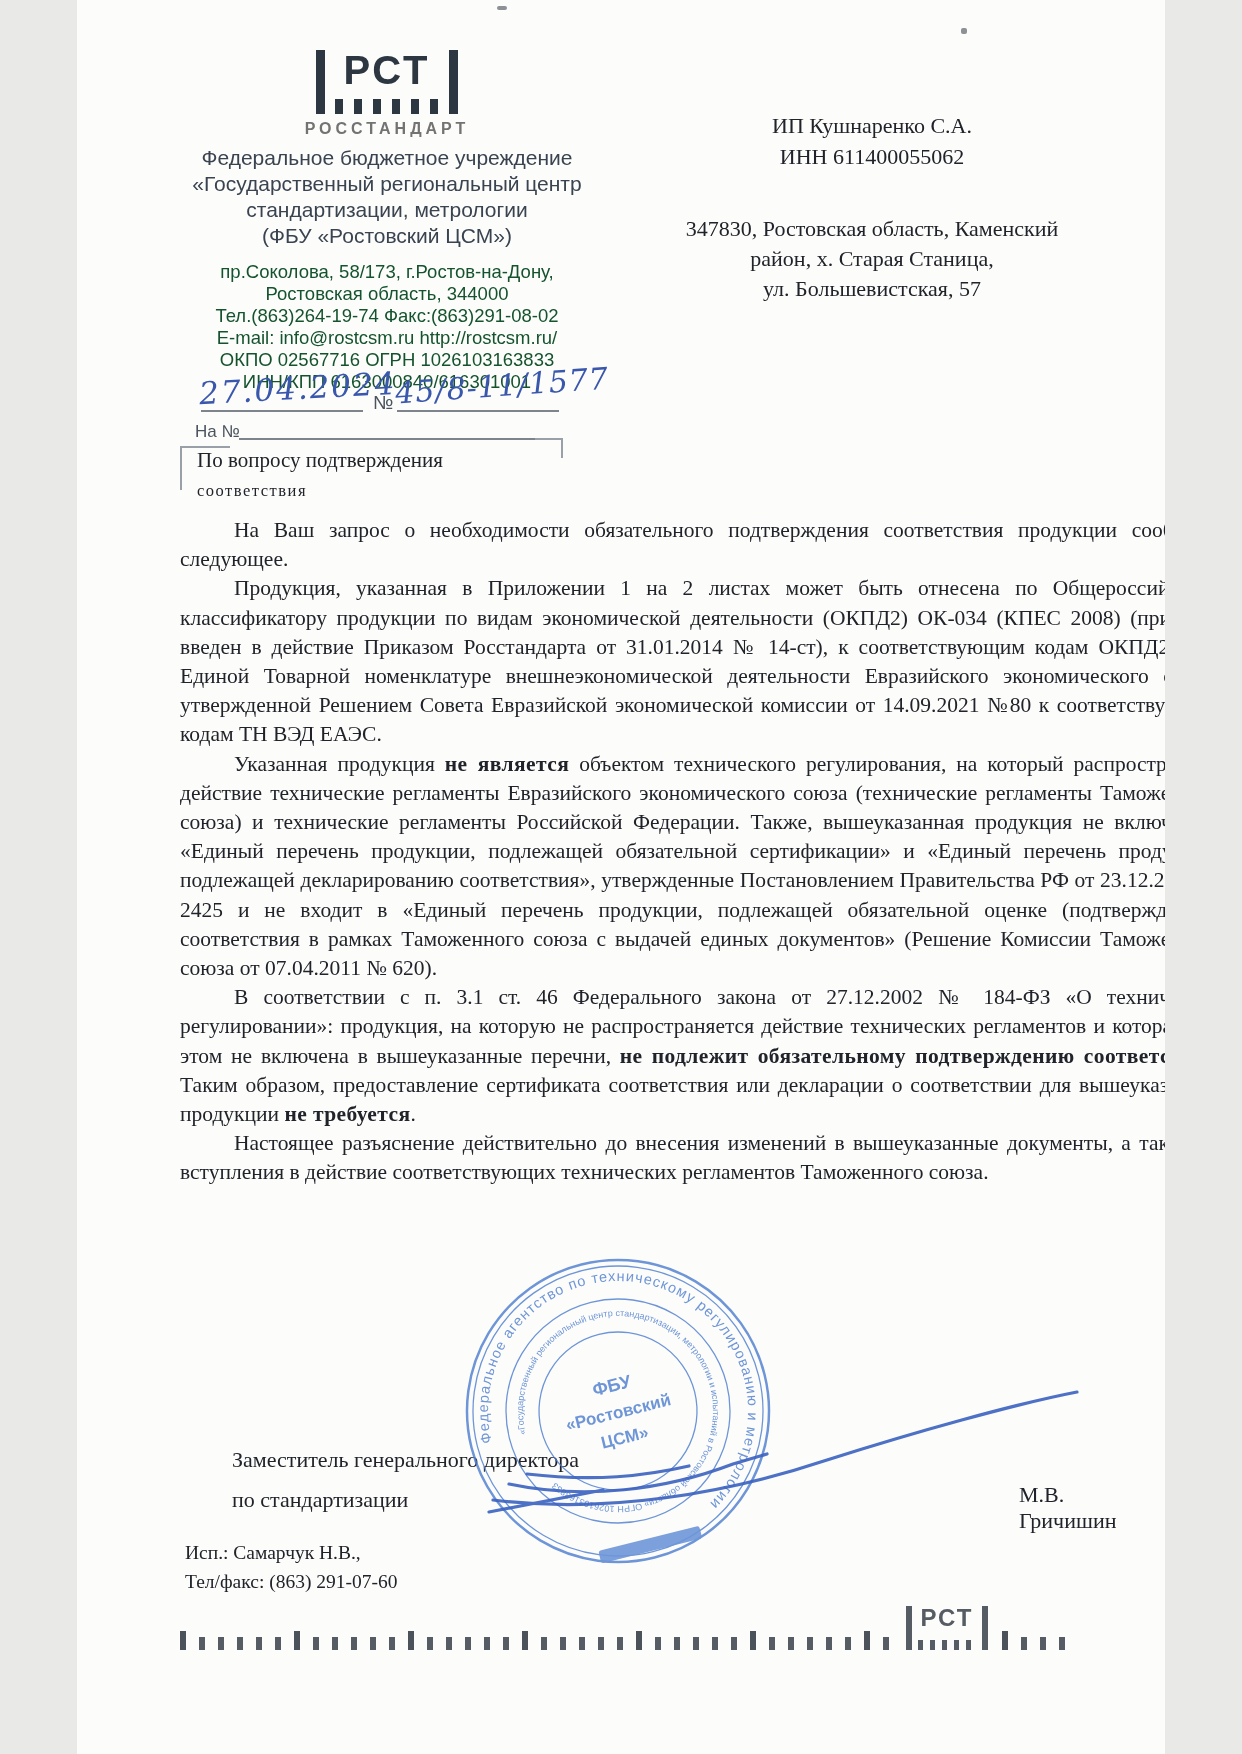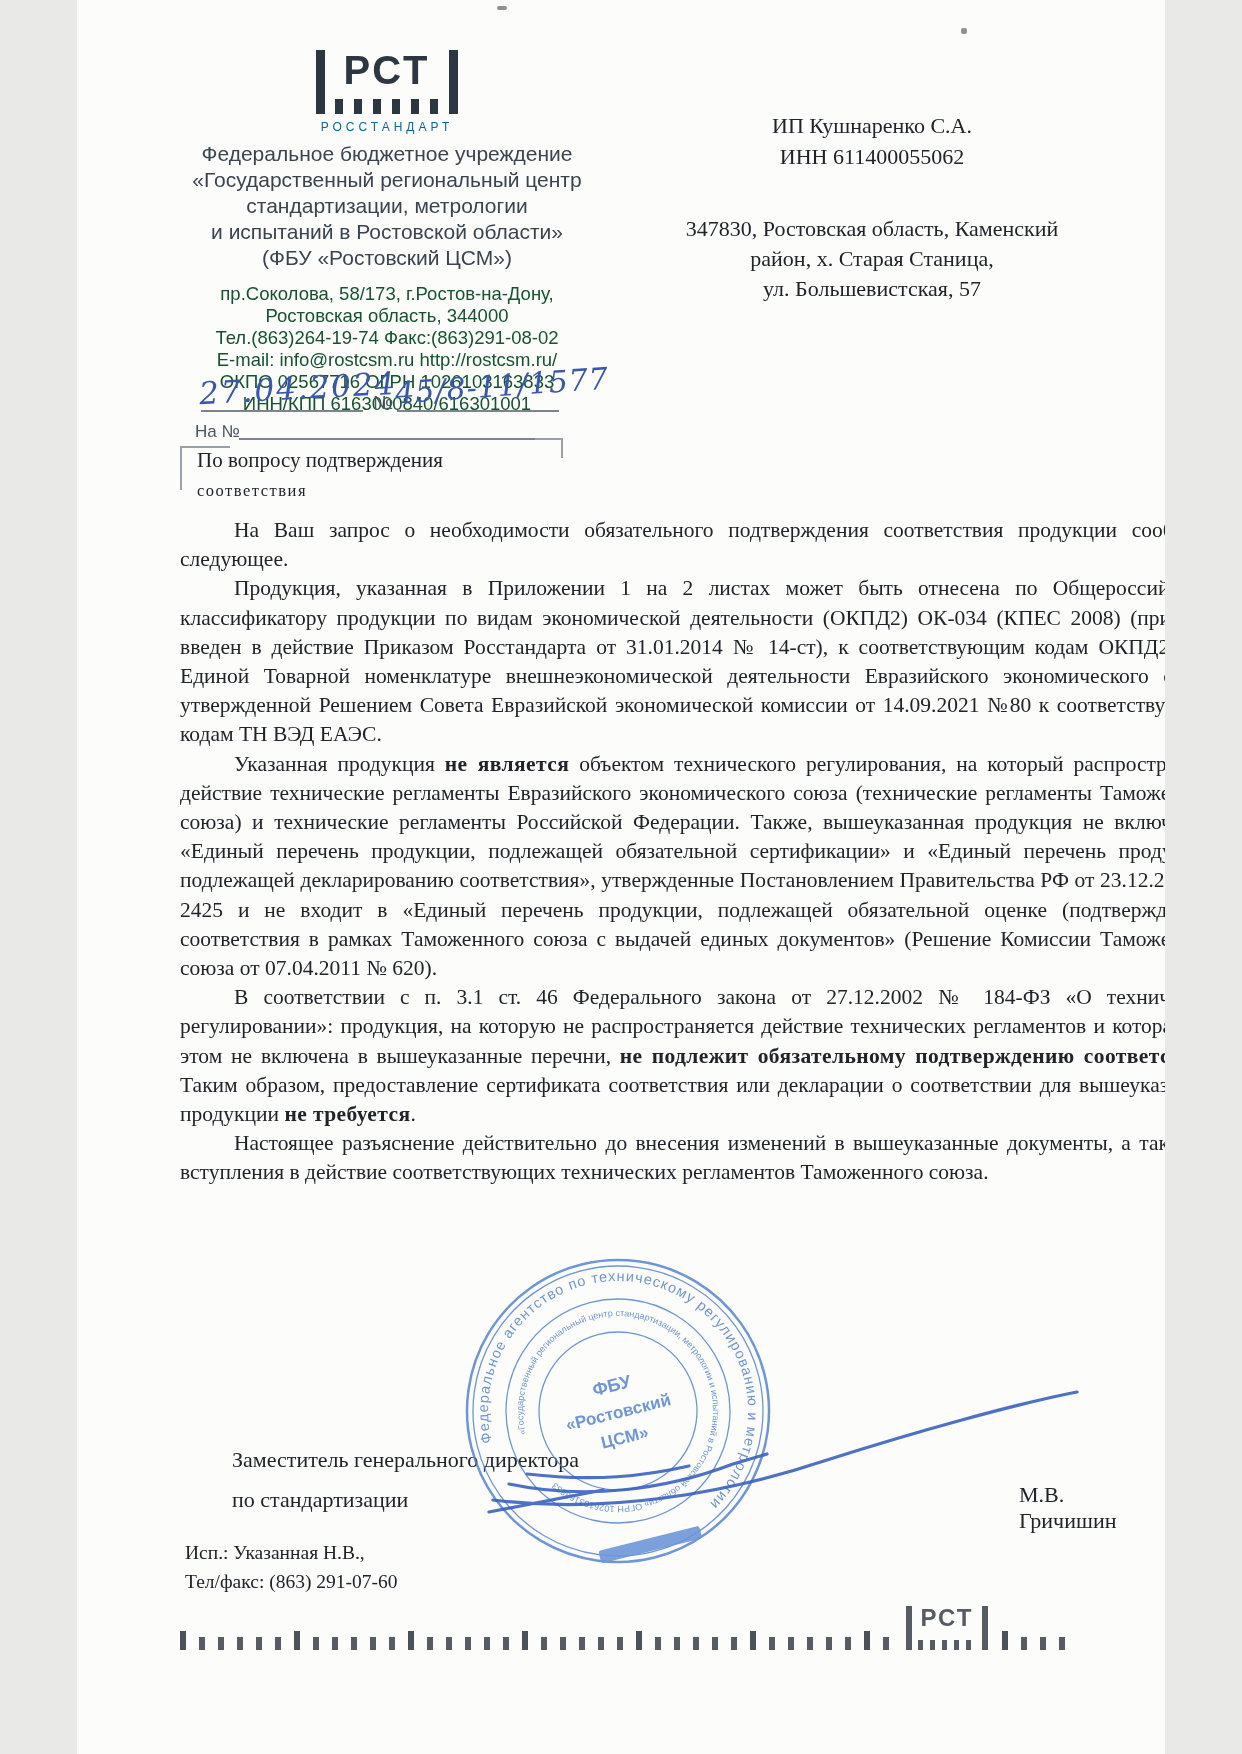--- a/index.html
+++ b/index.html
@@ -9,21 +9,21 @@
     font-family:"Liberation Serif",serif;color:#20232a;
   }
   
   .lh{position:absolute;left:100px;top:50px;width:420px;text-align:center;
       font-family:"Liberation Sans",sans-serif;color:#39434f;}
   .logo{display:flex;justify-content:center;align-items:stretch;gap:10px;height:64px;}
   .logo-bar{width:9px;background:#2d3742;}
   .logo-mid{display:flex;flex-direction:column;justify-content:space-between;width:104px;}
   .logo-letters{font-weight:700;font-size:40px;line-height:40px;letter-spacing:3px;color:#2d3742;}
   .logo-dashes{height:15px;background:repeating-linear-gradient(90deg,#2d3742 0 8px,transparent 8px 19px);}
-  .brand{margin-top:6px;font-size:12px;font-weight:400;letter-spacing:4px;color:#0369a1;}
+  .brand{margin-top:6px;font-size:16px;font-weight:700;letter-spacing:4px;color:#737373;}
   .org{margin-top:7px;font-size:21px;line-height:26px;font-weight:500;color:#3a4450;}
   .contacts{margin-top:12px;font-size:18.5px;line-height:22px;color:#14532d;}
   
   .reqline{position:absolute;left:100px;top:370px;width:420px;height:70px;
            font-family:"Liberation Sans",sans-serif;color:#4a535e;}
   .hand{font-family:"DejaVu Serif",serif;font-style:italic;color:#3a57ae;}
   .hand-date{position:absolute;left:22px;top:0px;font-size:31px;transform:rotate(-3deg);letter-spacing:2px;white-space:nowrap;}
   .hand-num{position:absolute;left:218px;top:-2px;font-size:30px;transform:rotate(-4deg);letter-spacing:1px;white-space:nowrap;}
   .u-date{position:absolute;left:24px;top:40px;width:162px;border-bottom:2px solid #7d848c;}
   .no-label{position:absolute;left:196px;top:22px;font-size:19px;}
@@ -83,21 +83,20 @@
         <div class="logo-letters">РСТ</div>
         <div class="logo-dashes"></div>
       </div>
       <div class="logo-bar"></div>
     </div>
     <div class="brand">РОССТАНДАРТ</div>
     <div class="org">
         <div>Федеральное бюджетное учреждение</div>
         <div>«Государственный региональный центр</div>
         <div>стандартизации, метрологии</div>
-        <div>и испытаний в Ростовской области»</div>
         <div>(ФБУ «Ростовский ЦСМ»)</div>
       </div>
     <div class="contacts">
         <div>пр.Соколова, 58/173, г.Ростов-на-Дону,</div>
         <div>Ростовская область, 344000</div>
         <div>Тел.(863)264-19-74 Факс:(863)291-08-02</div>
         <div>E-mail: info@rostcsm.ru   http://rostcsm.ru/</div>
         <div>ОКПО 02567716  ОГРН 1026103163833</div>
         <div>ИНН/КПП 6163000840/616301001</div>
       </div>
@@ -139,21 +138,21 @@
       <p class="body-para"><span>Настоящее разъяснение действительно до внесения изменений в вышеуказанные документы, а также до вступления в действие соответствующих технических регламентов Таможенного союза.</span></p>
     </div>
 
   <div class="sig-position">
     <div>Заместитель генерального директора</div>
     <div>по стандартизации</div>
   </div>
   <div class="sig-name">М.В. Гричишин</div>
 
   <div class="executor">
-    <div>Исп.: Указанная Н.В.,</div>
+    <div>Исп.: Самарчук Н.В.,</div>
     <div>Тел/факс: (863) 291-07-60</div>
   </div>
 
   <svg class="stamp" width="330" height="330" viewBox="0 0 330 330">
     <defs>
       <path id="outerArc" d="M 35,165 A 130,130 0 1,1 295,165 A 130,130 0 1,1 35,165"></path>
       <path id="midArc" d="M 70,165 A 95,95 0 1,1 260,165 A 95,95 0 1,1 70,165"></path>
     </defs>
     <circle cx="165" cy="165" r="151" fill="none" stroke="#4f7fd0" stroke-width="2.5"></circle>
     <circle cx="165" cy="165" r="145" fill="none" stroke="#4f7fd0" stroke-width="1.3"></circle>

